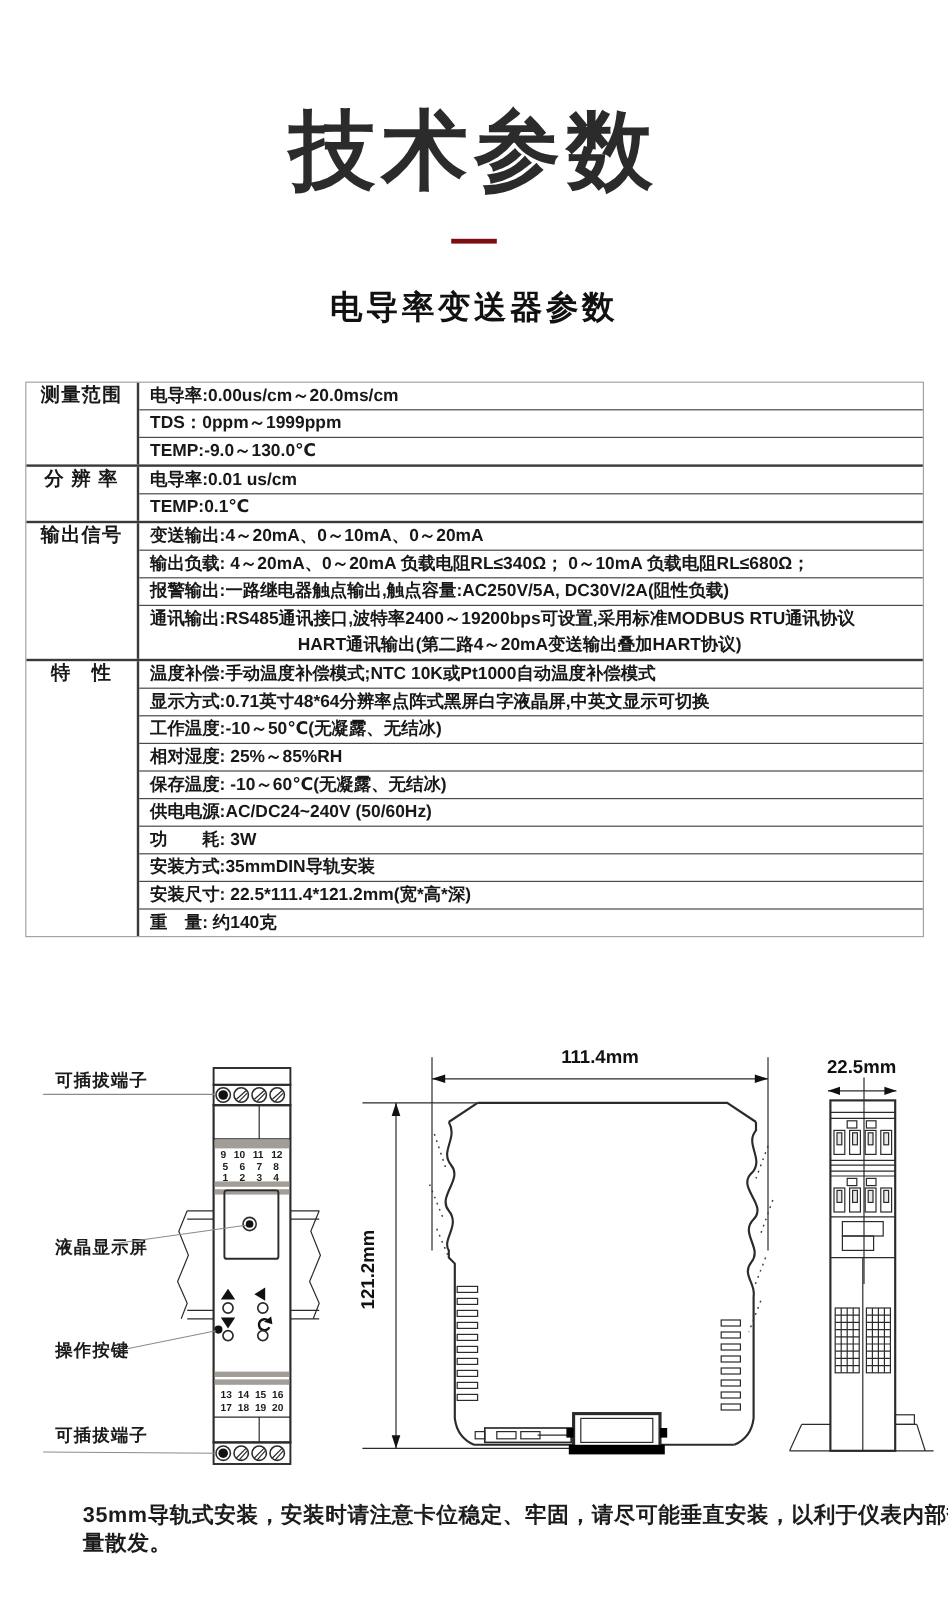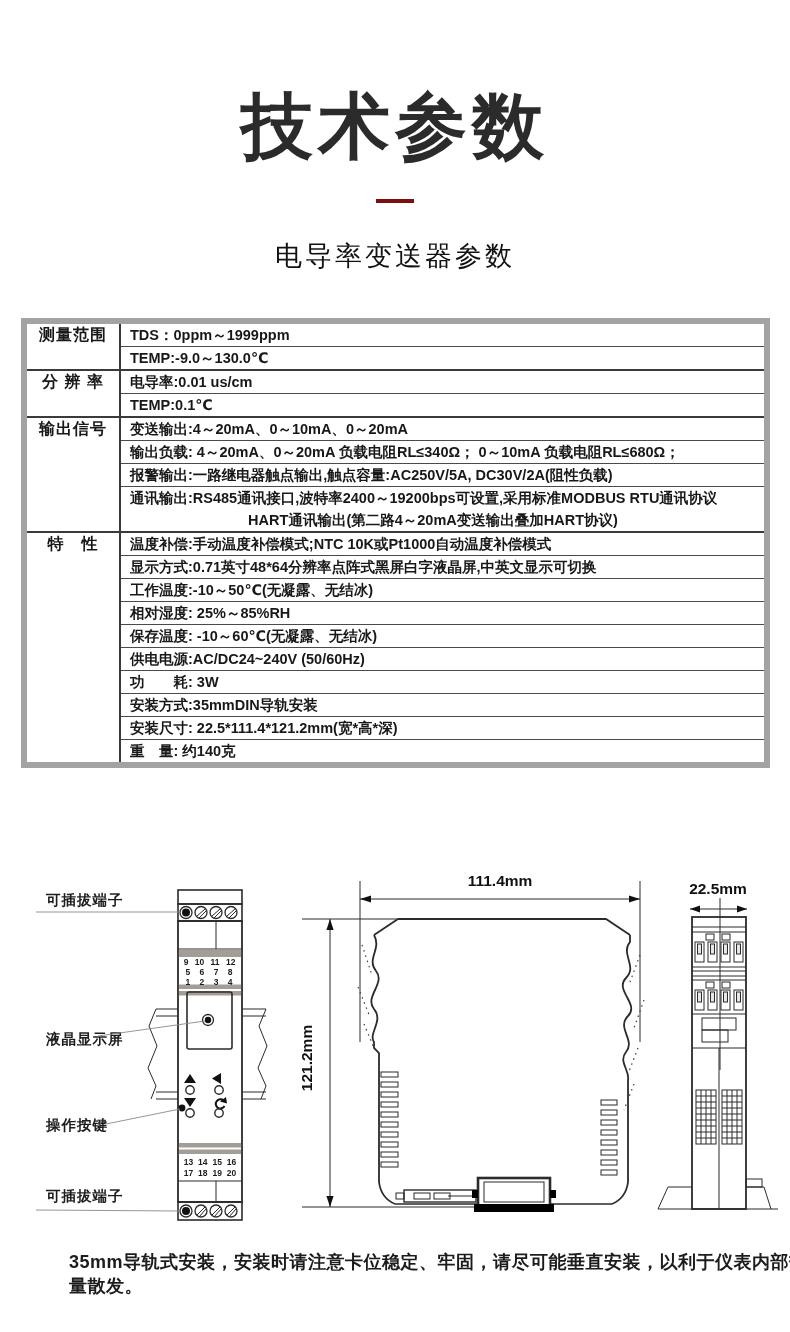--- a/index.html
+++ b/index.html
@@ -11,26 +11,26 @@
   
   .page-title{
     position:absolute;top:80px;left:0;width:790px;text-align:center;
     font-size:72px;font-weight:900;color:#2b2b2b;letter-spacing:5px;line-height:1.3;
   }
   .accent-bar{
     position:absolute;top:199px;left:376px;width:38px;height:4px;background:#7c0e10;
   }
   .page-subtitle{
     position:absolute;top:238px;left:0;width:790px;text-align:center;
-    font-size:27px;font-weight:400;color:#111;letter-spacing:3px;
+    font-size:27px;font-weight:700;color:#111;letter-spacing:3px;
   }
   
   .spec-table{
     position:absolute;top:318px;left:21px;width:749px;
-    border:6px solid #a3a3a3;box-sizing:border-box;
+    border:1px solid #a3a3a3;box-sizing:border-box;
   }
   .trow{display:flex;border-top:2px solid #3a3a3a;}
   .trow:first-child{border-top:none;}
   .th{
     width:92px;flex:0 0 92px;border-right:2px solid #3a3a3a;
     font-size:16px;font-weight:700;text-align:center;
     padding-top:0;line-height:22px;letter-spacing:1px;color:#181818;
   }
   .tvals{flex:1;min-width:0;}
   .tval{
@@ -64,20 +64,21 @@
 
 <div class="page-title">技术参数</div>
 <div class="accent-bar"></div>
 <div class="page-subtitle">电导率变送器参数</div>
 
 <div class="spec-table">
 
   <div class="trow">
     <div class="th">测量范围</div>
     <div class="tvals">
+      <div class="tval">电导率:0.00us/cm～20.0ms/cm</div>
       <div class="tval">TDS：0ppm～1999ppm</div>
       <div class="tval">TEMP:-9.0～130.0℃</div>
     </div>
   </div>
 
   <div class="trow">
     <div class="th">分 辨 率</div>
     <div class="tvals">
       <div class="tval">电导率:0.01 us/cm</div>
       <div class="tval">TEMP:0.1℃</div>

